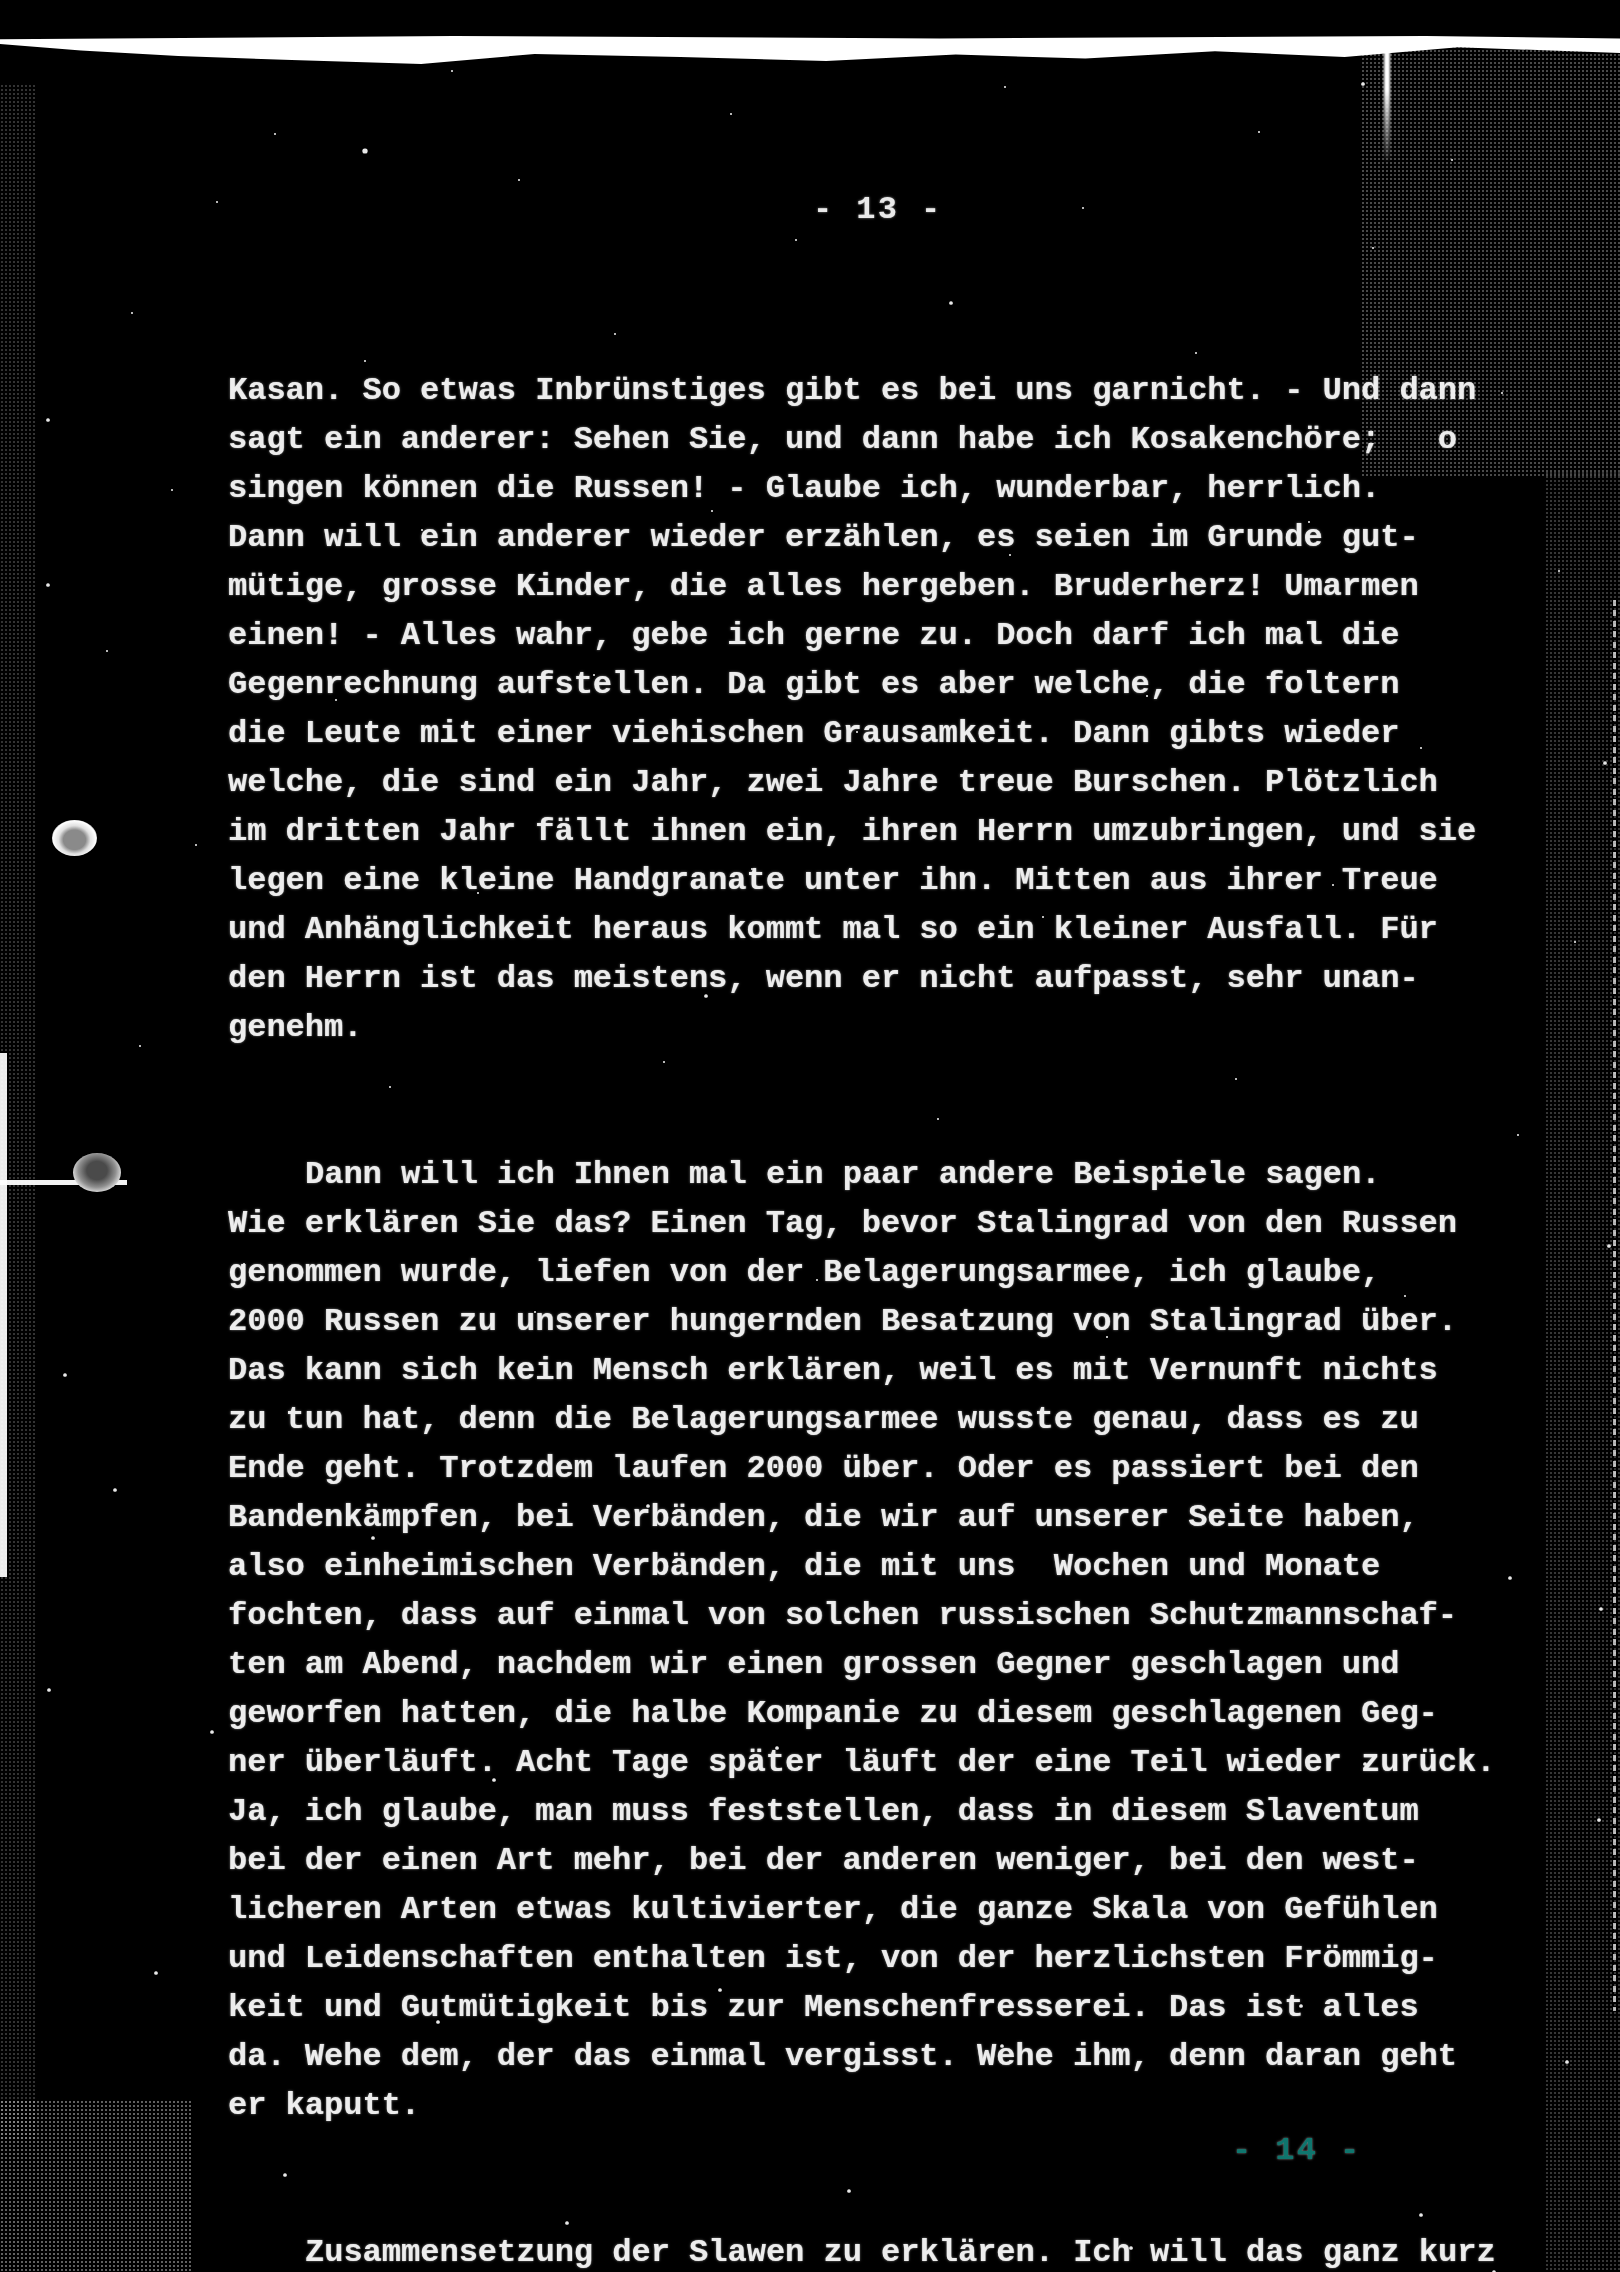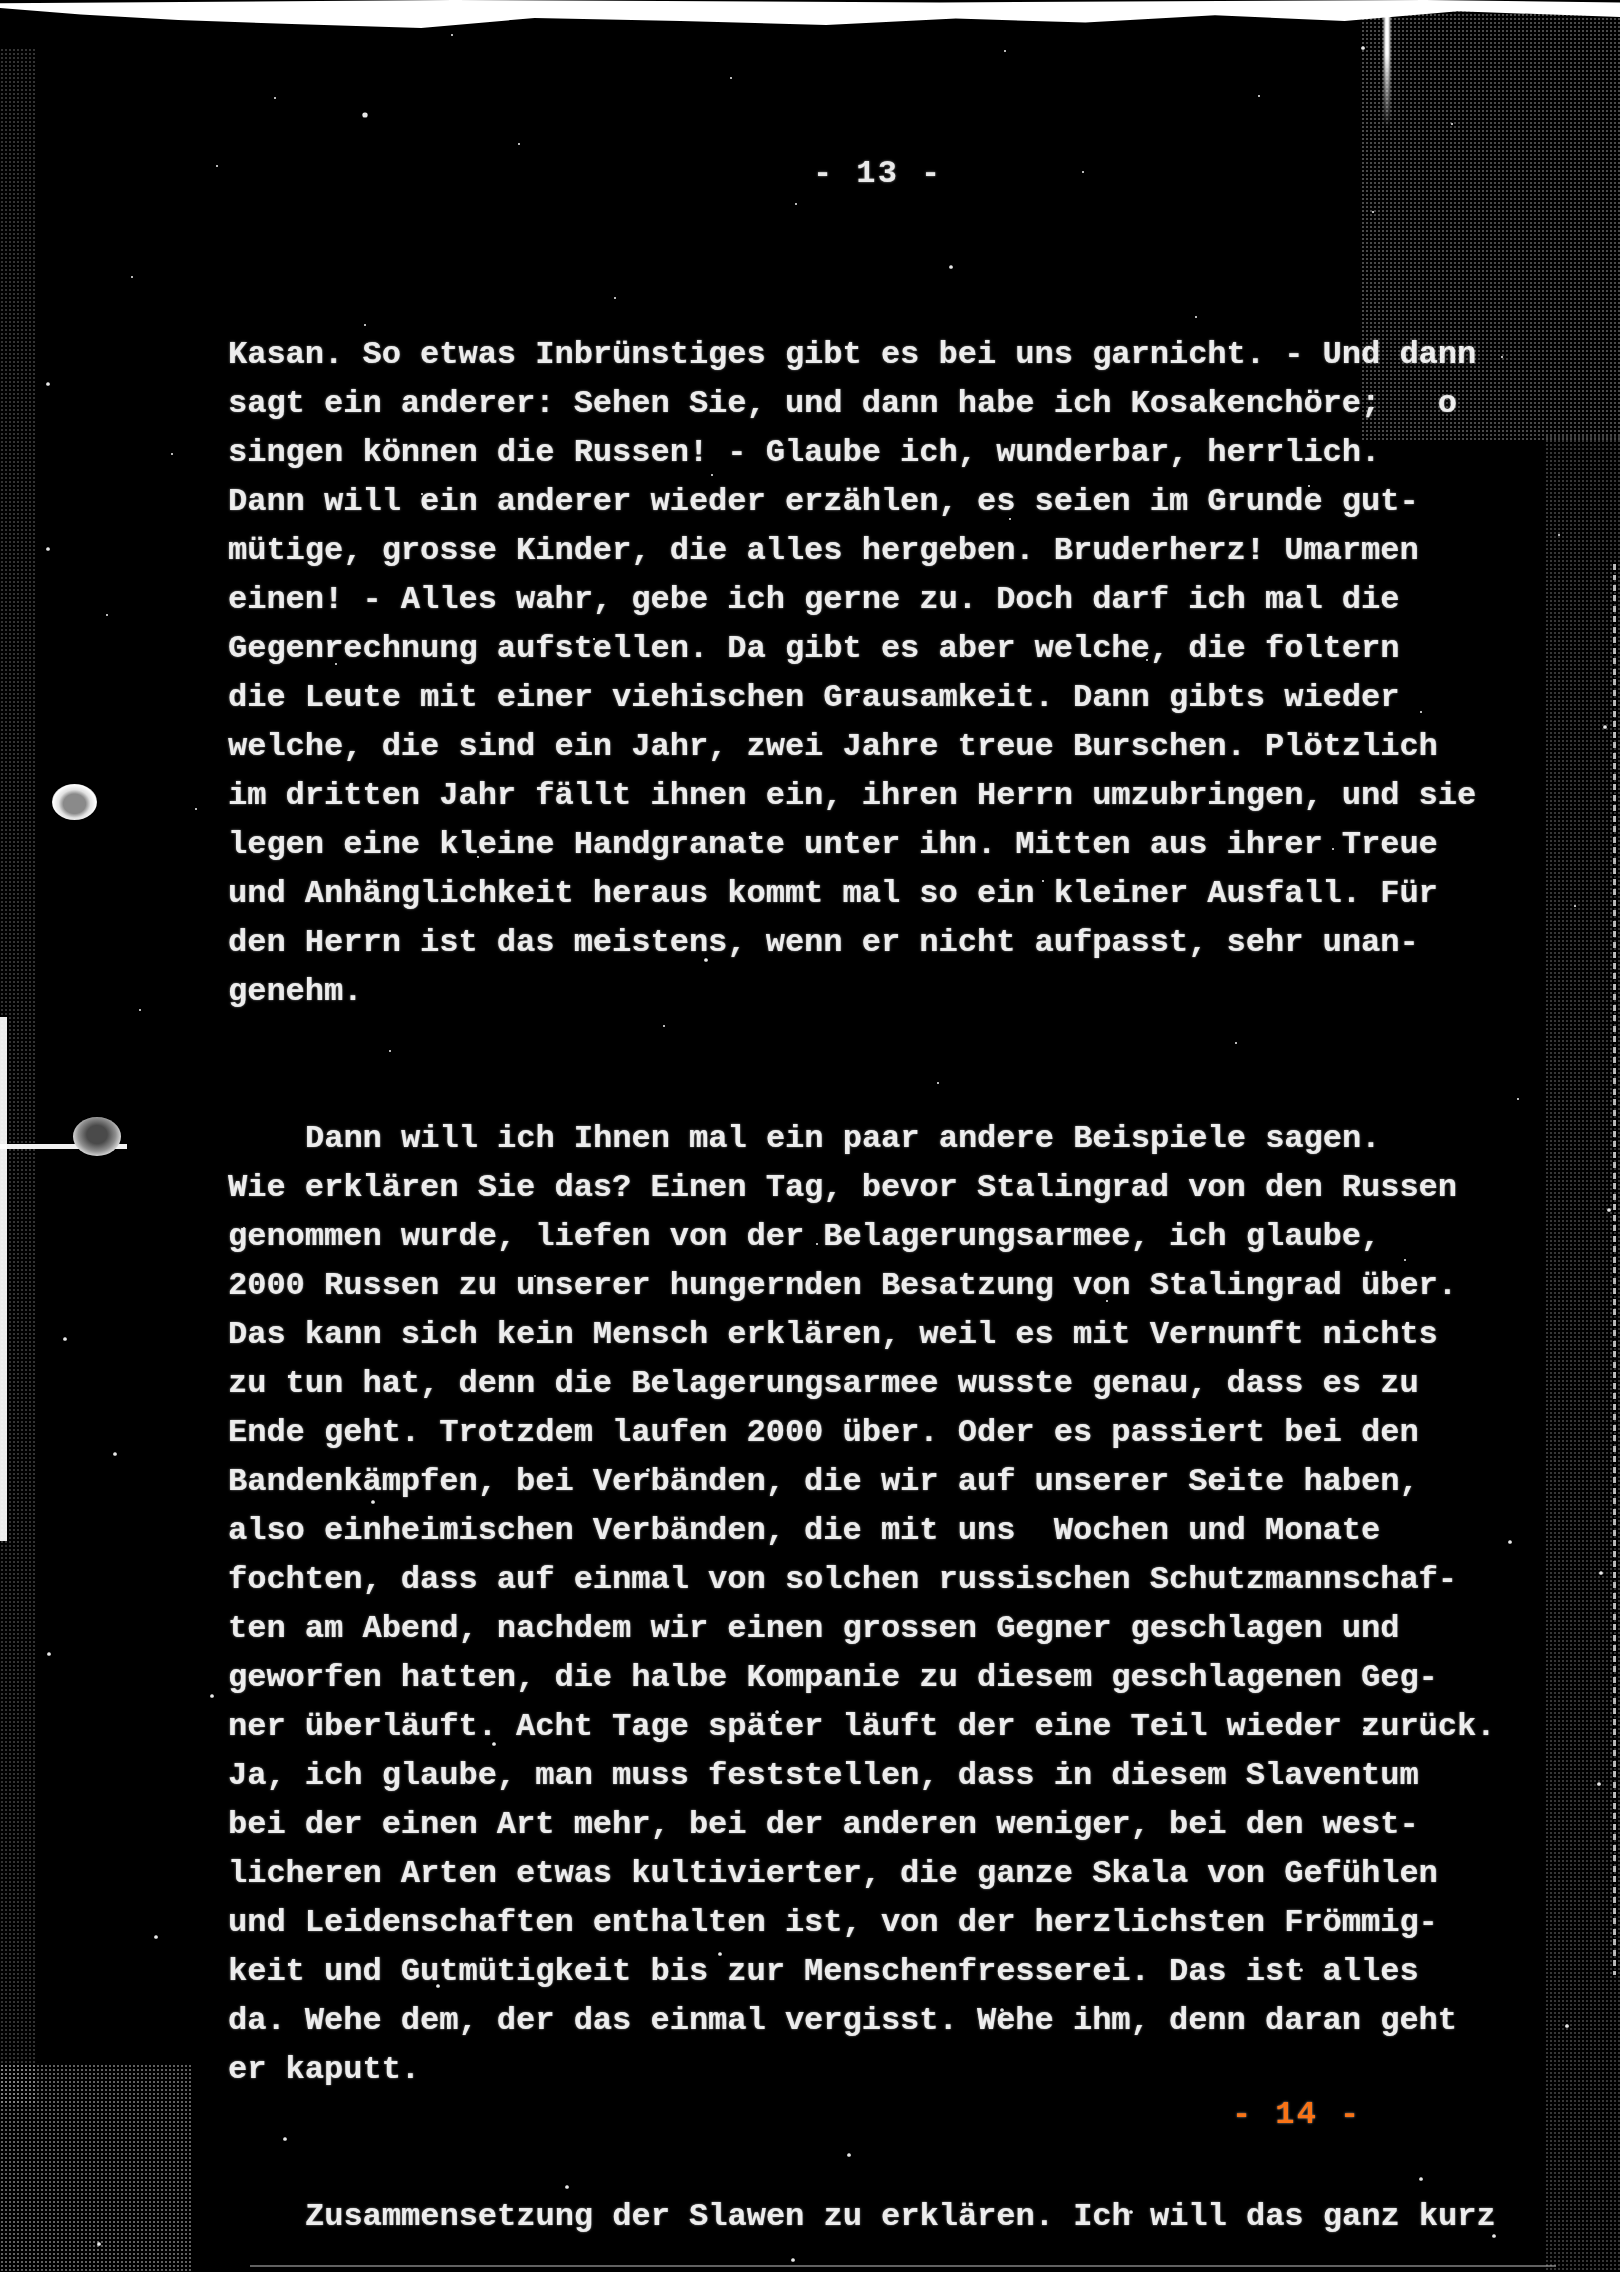--- a/index.html
+++ b/index.html
@@ -3,41 +3,41 @@
 <meta charset="utf-8">
 <style>
   html,body { margin:0; padding:0; }
   body {
     width:1620px; height:2273px;
     background:#000;
     overflow:hidden;
     position:relative;
     font-family:"Liberation Mono","DejaVu Sans Mono",monospace;
   }
-  .page { position:absolute; inset:0; }
+  .page { position:absolute; inset:0;margin-top:36px; }
 
   
   .textblock {
     position:absolute; left:228px; top:232px; width:1354px;
     color:#ededed; font-size:32px; font-weight:bold; line-height:49px;
     white-space:pre;
     text-shadow:0 0 2.4px rgba(255,255,255,.55), 0.4px 0.4px 0 rgba(255,255,255,.3);
     filter:blur(0.3px);
   }
   .line { white-space:pre; height:49px; }
   .para.indent .line:first-child { padding-left:77px; }
 
   .pageno-top {
     position:absolute; left:813px; top:155px;
     color:#e9e9e9; font-size:32px; font-weight:bold; letter-spacing:2.4px;
     text-shadow:0 0 2.4px rgba(255,255,255,.6); filter:blur(0.3px);
   }
   .pageno-bottom {
     position:absolute; left:1232px; top:2096px;
-    color:#f97316; font-size:32px; font-weight:bold; letter-spacing:2.4px;
+    color:#0f766e; font-size:32px; font-weight:bold; letter-spacing:2.4px;
     text-shadow:0 0 2.4px rgba(255,255,255,.6); filter:blur(0.3px);
   }
   .stamp {
     position:absolute; left:1296px; top:2159px;
     font-family:"DejaVu Serif","Liberation Serif",serif;
     color:#f4f4f4; font-size:53px; font-weight:bold; letter-spacing:4.8px;
     text-shadow:0 0 4px rgba(255,255,255,.8); filter:blur(0.3px);
   }
 
   

